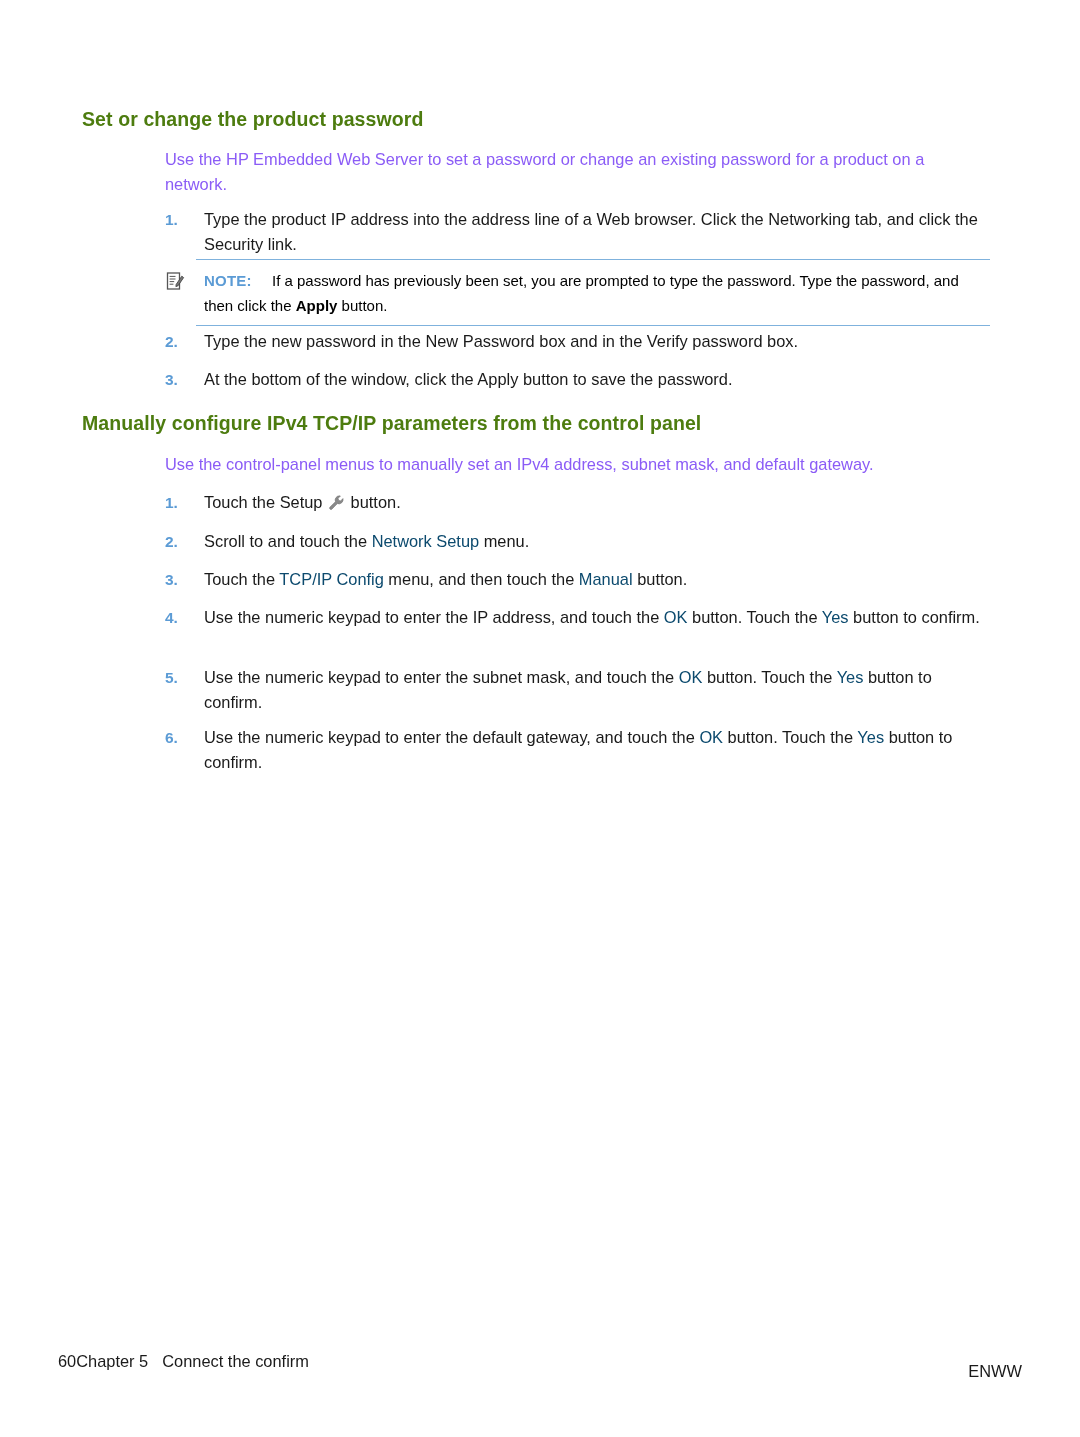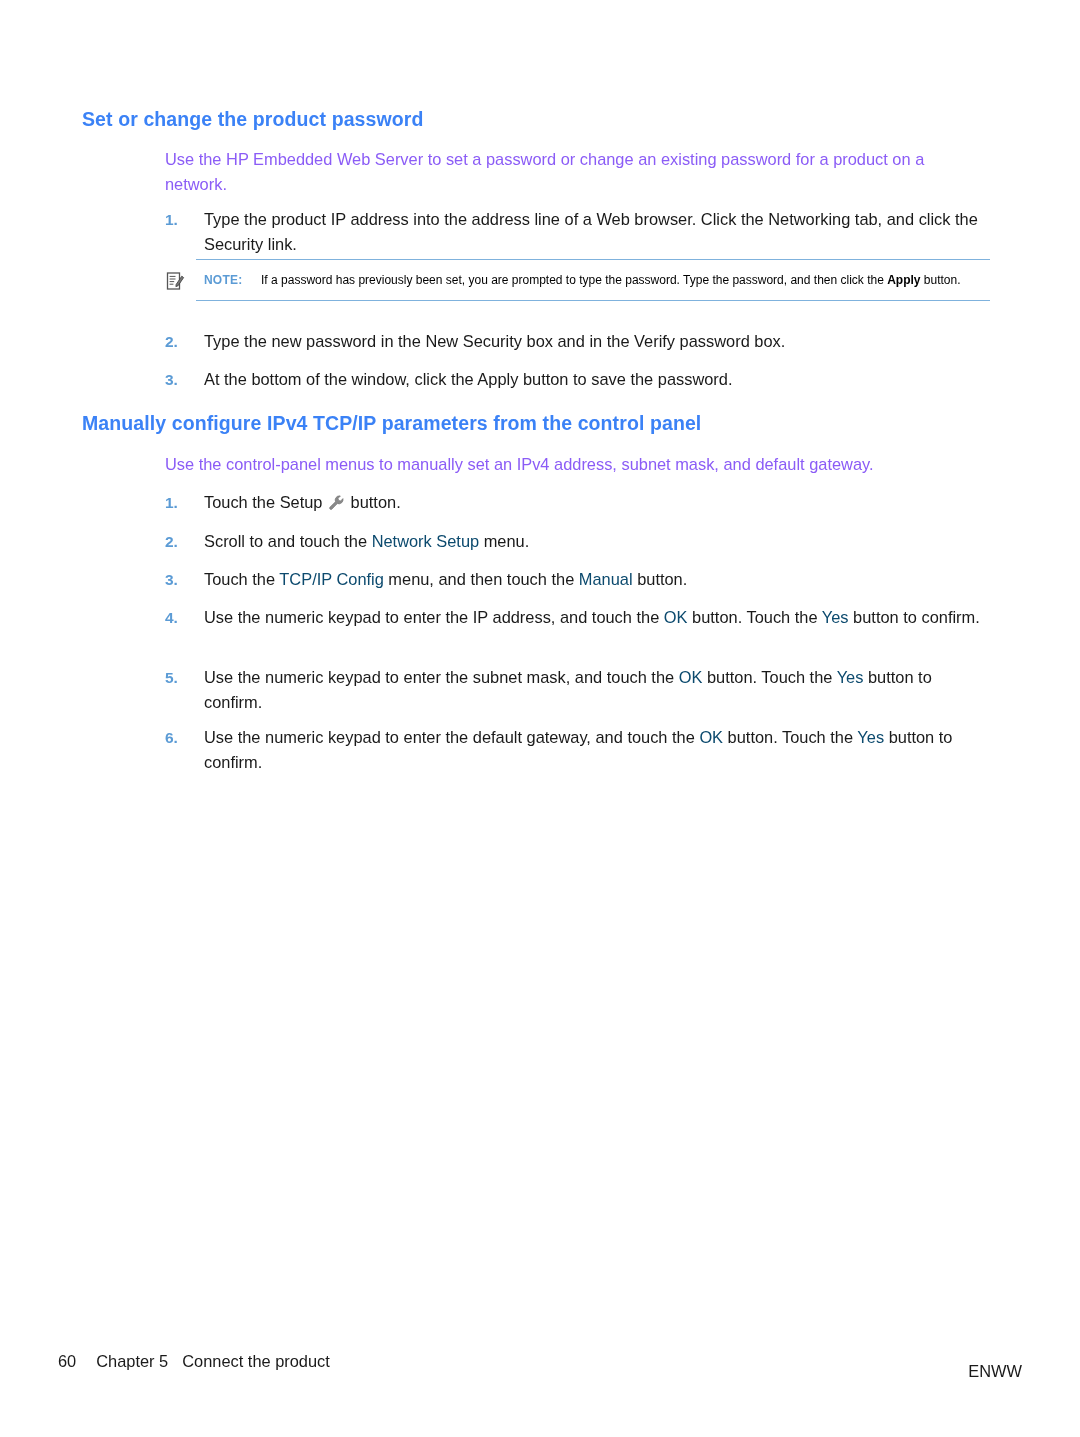--- a/index.html
+++ b/index.html
@@ -20,21 +20,21 @@
     position: relative;
     width: 1080px;
     height: 1437px;
     box-sizing: border-box;
   }
 
   
   .h1 {
     position: absolute;
     left: 82px;
-    color: #3b82f6;
+    color: #4d7c0f;
     font-size: 19.5px;
     font-weight: bold;
     letter-spacing: 0.1px;
     white-space: nowrap;
   }
 
   
   .para {
     position: absolute;
     left: 165px;
@@ -69,21 +69,21 @@
   .li b { font-weight: normal; }
   .ui {
     color: #0c4a6e;
   }
 
   
   .note {
     position: absolute;
     left: 165px;
     width: 825px;
-    font-size: 12px;
+    font-size: 15px;
     line-height: 25px;
   }
   .note .rule {
     position: absolute;
     left: 31px;
     width: 794px;
     height: 1px;
     background: #7fb2dd;
   }
   .note .rule.top { top: 0; }
@@ -124,21 +124,21 @@
     right: 58px;
     top: 1352px;
     font-size: 16.4px;
     color: #1a1a1a;
   }
   .footer .left {
     position: absolute;
     left: 0;
     white-space: nowrap;
   }
-  .footer .pagenum { margin-right: 20px; }
+  .footer .pagenum { }
   .footer .chap { margin-right: 14px; }
   .footer .right {
     position: absolute;
     right: 0;
     white-space: nowrap;
     margin-top: 10px;
   }
 </style>
 </head>
 <body>
@@ -171,21 +171,21 @@
       <span class="body">
         <span class="label">NOTE:</span>
         <span class="after-label"></span>
         <span>If a password has previously been set, you are prompted to type the password. Type the password, and then click the <b>Apply</b> button.</span>
       </span>
     </div>
   </div>
 
   <div class="li" style="top:329px;">
     <span class="num">2.</span>
-    <span class="txt">Type the new password in the <b>New Security</b> box and in the <b>Verify password</b> box.</span>
+    <span class="txt">Type the new password in the <b>New Password</b> box and in the <b>Verify password</b> box.</span>
   </div>
 
   <div class="li" style="top:367px;">
     <span class="num">3.</span>
     <span class="txt">At the bottom of the window, click the <b>Apply</b> button to save the password.</span>
   </div>
 
   <div class="h1" style="top:412px;">Manually configure IPv4 TCP/IP parameters from the control panel</div>
 
   <div class="para" style="top:452px;">Use the control-panel menus to manually set an IPv4 address, subnet mask, and default gateway.</div>
@@ -217,18 +217,18 @@
     <span class="txt">Use the numeric keypad to enter the subnet mask, and touch the <span class="ui">OK</span> button. Touch the <span class="ui">Yes</span> button to confirm.</span>
   </div>
 
   <div class="li" style="top:725px;">
     <span class="num">6.</span>
     <span class="txt">Use the numeric keypad to enter the default gateway, and touch the <span class="ui">OK</span> button. Touch the <span class="ui">Yes</span> button to confirm.</span>
   </div>
 
   <div class="footer">
     <span class="left">
-      <span class="pagenum">60</span><span class="chap">Chapter 5</span><span>Connect the product</span>
+      <span class="pagenum">60</span><span class="chap">Chapter 5</span><span>Connect the confirm</span>
     </span>
     <span class="right">ENWW</span>
   </div>
 
 </div>
 
 </body></html>

